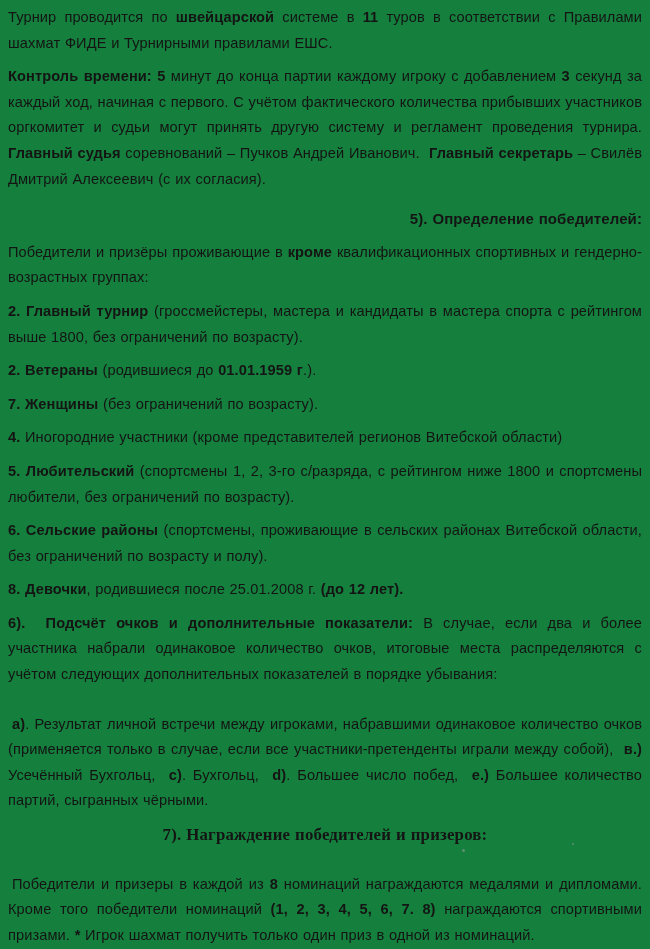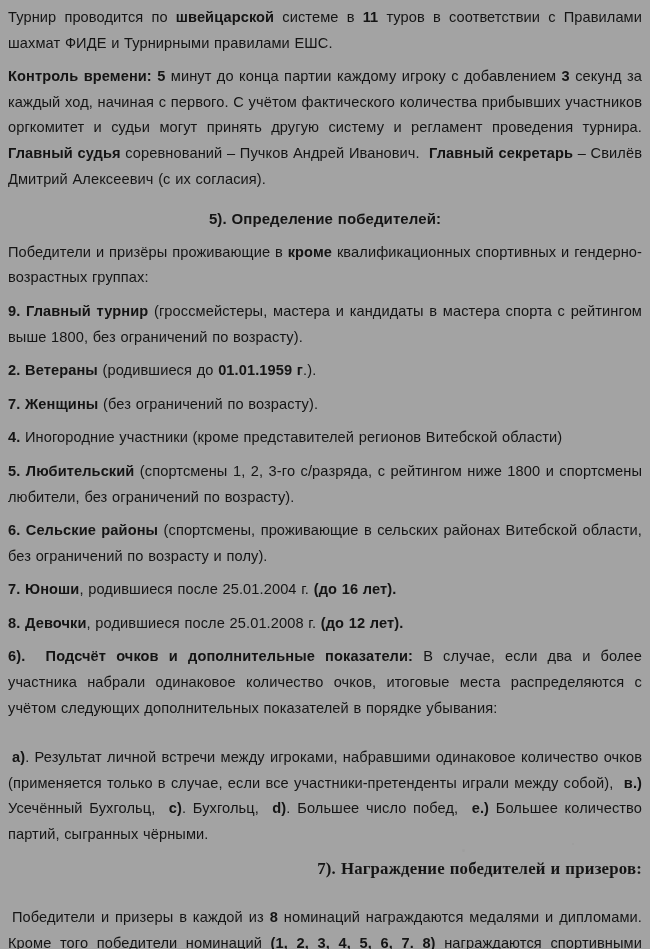--- a/index.html
+++ b/index.html
@@ -12,42 +12,42 @@
     height: 949px;
     overflow: hidden;
     font-family: "Liberation Sans", sans-serif;
     color: #141414;
   }
   .page {
     position: relative;
     width: 634px;
     height: 940px;
     padding: 5px 8px 4px 8px;
-    background: #a3a3a3;
+    background: #15803d;
   }
   .doc p {
     margin: 0 0 8px 0;
     font-size: 14.6px;
     line-height: 25.6px;
     text-align: justify;
     letter-spacing: 0.1px;
     word-spacing: 0.5px;
   }
   .doc p.indent { text-indent: 4px; margin-top: 24px; }
   .doc p.h-sans {
     font-weight: bold;
     font-size: 15px;
-    text-align: center;
+    text-align: right;
     margin-top: 14px;
   }
   .doc p.h-serif {
     font-family: "Liberation Serif", serif;
     font-weight: bold;
     font-size: 16.8px;
-    text-align: right;
+    text-align: center;
     margin-top: 6px;
     letter-spacing: 0.2px;
   }
   .doc span.b { font-weight: bold; }
   .speck {
     position: absolute;
     background: #9a9a9a;
     border-radius: 50%;
     width: 3px;
     height: 3px;
@@ -56,27 +56,26 @@
 </style>
 </head>
 <body>
 
 <div class="page">
   <div class="doc" id="doc">
       <p class="para"><span>Турнир проводится по </span><span class="b">швейцарской</span><span> системе в </span><span class="b">11</span><span> туров в соответствии с Правилами шахмат ФИДЕ и Турнирными правилами ЕШС.</span></p>
       <p class="para"><span class="b">Контроль времени: 5</span><span> минут до конца партии каждому игроку с добавлением </span><span class="b">3</span><span> секунд за каждый ход, начиная с первого. С учётом фактического количества прибывших участников оргкомитет и судьи могут принять другую систему и регламент проведения турнира. </span><span class="b">Главный судья</span><span> соревнований – Пучков Андрей Иванович.&nbsp; </span><span class="b">Главный секретарь</span><span> – Свилёв Дмитрий Алексеевич (с их согласия).</span></p>
       <p class="h-sans"><span class="b">5). Определение победителей:</span></p>
       <p class="para"><span>Победители и призёры проживающие в </span><span class="b">кроме</span><span> квалификационных спортивных и гендерно-возрастных группах:</span></p>
-      <p class="para"><span class="b">9. Главный турнир</span><span> (гроссмейстеры, мастера и кандидаты в мастера спорта с рейтингом выше 1800, без ограничений по возрасту).</span></p>
+      <p class="para"><span class="b">2. Главный турнир</span><span> (гроссмейстеры, мастера и кандидаты в мастера спорта с рейтингом выше 1800, без ограничений по возрасту).</span></p>
       <p class="para"><span class="b">2. Ветераны</span><span> (родившиеся до </span><span class="b">01.01.1959 г</span><span>.).</span></p>
       <p class="para"><span class="b">7. Женщины</span><span> (без ограничений по возрасту).</span></p>
       <p class="para"><span class="b">4.</span><span> Иногородние участники (кроме представителей регионов Витебской области)</span></p>
       <p class="para"><span class="b">5. Любительский</span><span> (спортсмены 1, 2, 3-го с/разряда, с рейтингом ниже 1800 и спортсмены любители, без ограничений по возрасту).</span></p>
       <p class="para"><span class="b">6. Сельские районы</span><span> (спортсмены, проживающие в сельских районах Витебской области, без ограничений по возрасту и полу).</span></p>
-      <p class="para"><span class="b">7. Юноши</span><span>, родившиеся после 25.01.2004 г. </span><span class="b">(до 16 лет).</span></p>
       <p class="para"><span class="b">8. Девочки</span><span>, родившиеся после 25.01.2008 г. </span><span class="b">(до 12 лет).</span></p>
       <p class="para"><span class="b">6).&nbsp; Подсчёт очков и дополнительные показатели:</span><span> В случае, если два и более участника набрали одинаковое количество очков, итоговые места распределяются с учётом следующих дополнительных показателей в порядке убывания:</span></p>
       <p class="para indent"><span class="b">а)</span><span>. Результат личной встречи между игроками, набравшими одинаковое количество очков (применяется только в случае, если все участники-претенденты играли между собой),&nbsp; </span><span class="b">в.)</span><span> Усечённый Бухгольц,&nbsp; </span><span class="b">с)</span><span>. Бухгольц,&nbsp; </span><span class="b">d)</span><span>. Большее число побед,&nbsp; </span><span class="b">е.)</span><span> Большее количество партий, сыгранных чёрными.</span></p>
       <p class="h-serif"><span class="b">7). Награждение победителей и призеров:</span></p>
       <p class="para indent"><span>Победители и призеры в каждой из </span><span class="b">8</span><span> номинаций награждаются медалями и дипломами. Кроме того победители номинаций </span><span class="b">(1, 2, 3, 4, 5, 6, 7. 8)</span><span> награждаются спортивными призами. </span><span class="b">*</span><span> Игрок шахмат получить только один приз в одной из номинаций.</span></p>
     </div>
   <div class="speck" style="left:462px; top:849px;"></div>
   <div class="speck" style="left:572px; top:843px; width:2px; height:2px;"></div>
 </div>
 

